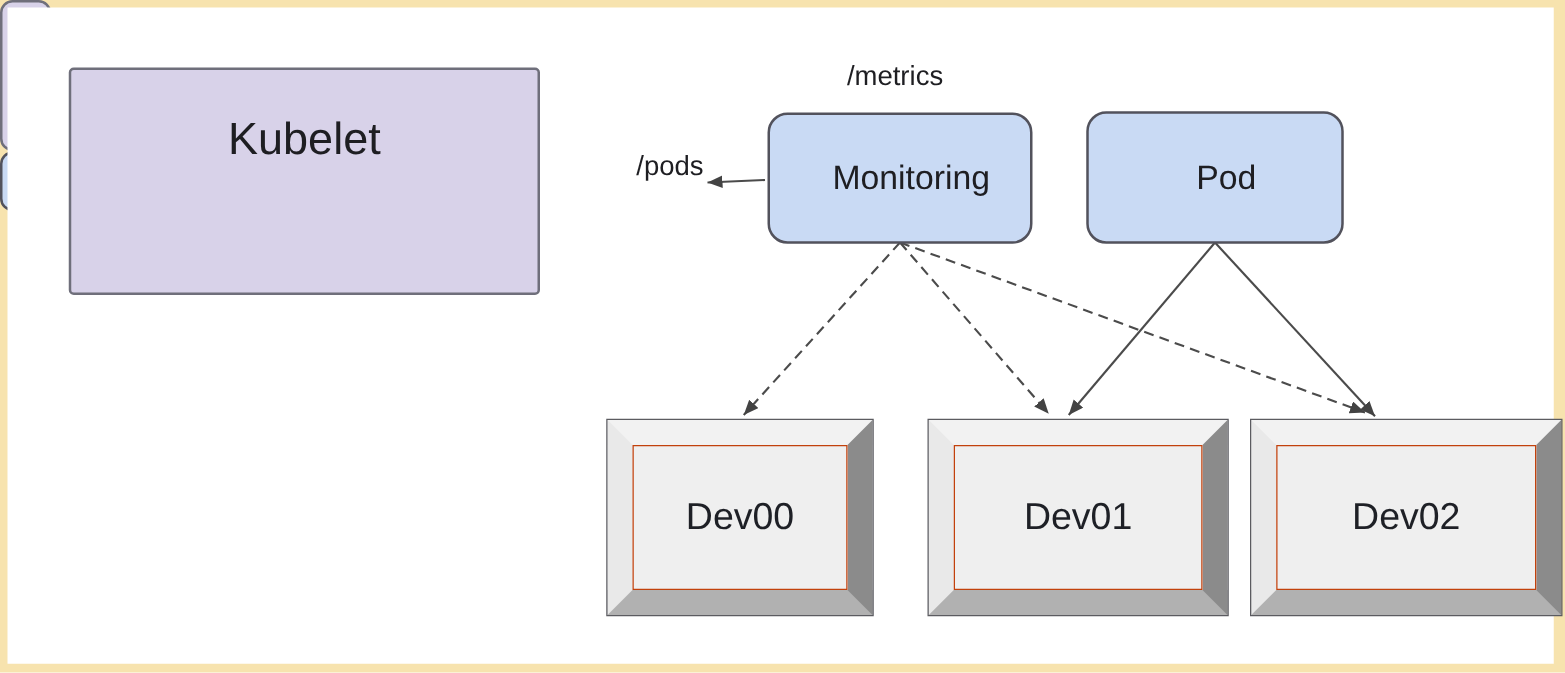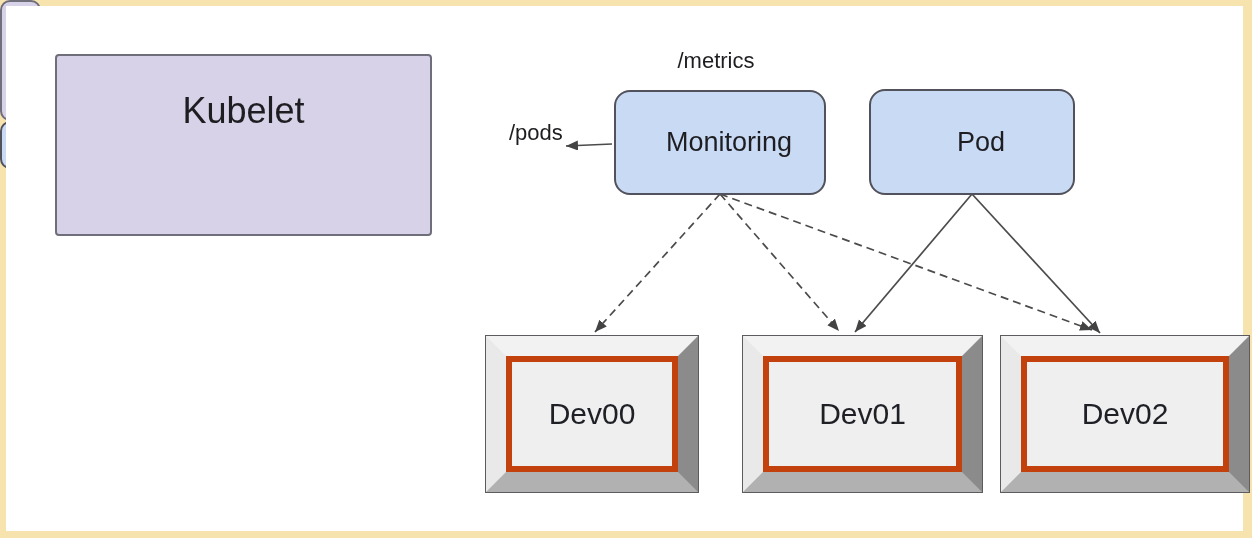--- a/index.html
+++ b/index.html
@@ -59,21 +59,21 @@
   }
   .device-frame{
     position:absolute;left:0;top:0;right:0;bottom:0;box-sizing:border-box;
     border-style:solid;border-width:20px;
     border-color:var(--device-bevel-top,#F2F2F2) var(--device-bevel-right,#8B8B8B) var(--device-bevel-bottom,#B1B1B1) var(--device-bevel-left,#E9E9E9);
     outline:1px solid #5B5B60;
   }
   .device-face{
     position:absolute;left:20px;top:20px;right:20px;bottom:20px;box-sizing:border-box;
     background:var(--device-face,#EFEFEF);
-    border:6px solid #c2410c;
+    border:1px solid #c2410c;
     display:flex;align-items:center;justify-content:center;
     font-size:30px;color:#1E2026;
   }
   .dev00{left:486px;}
   .dev01{left:743px;padding-left:27px;}
   .dev02{left:1001px;width:248px;}
   svg.edges{
     position:absolute;left:0;top:0;width:1252px;height:538px;z-index:1;
     pointer-events:none;
   }

